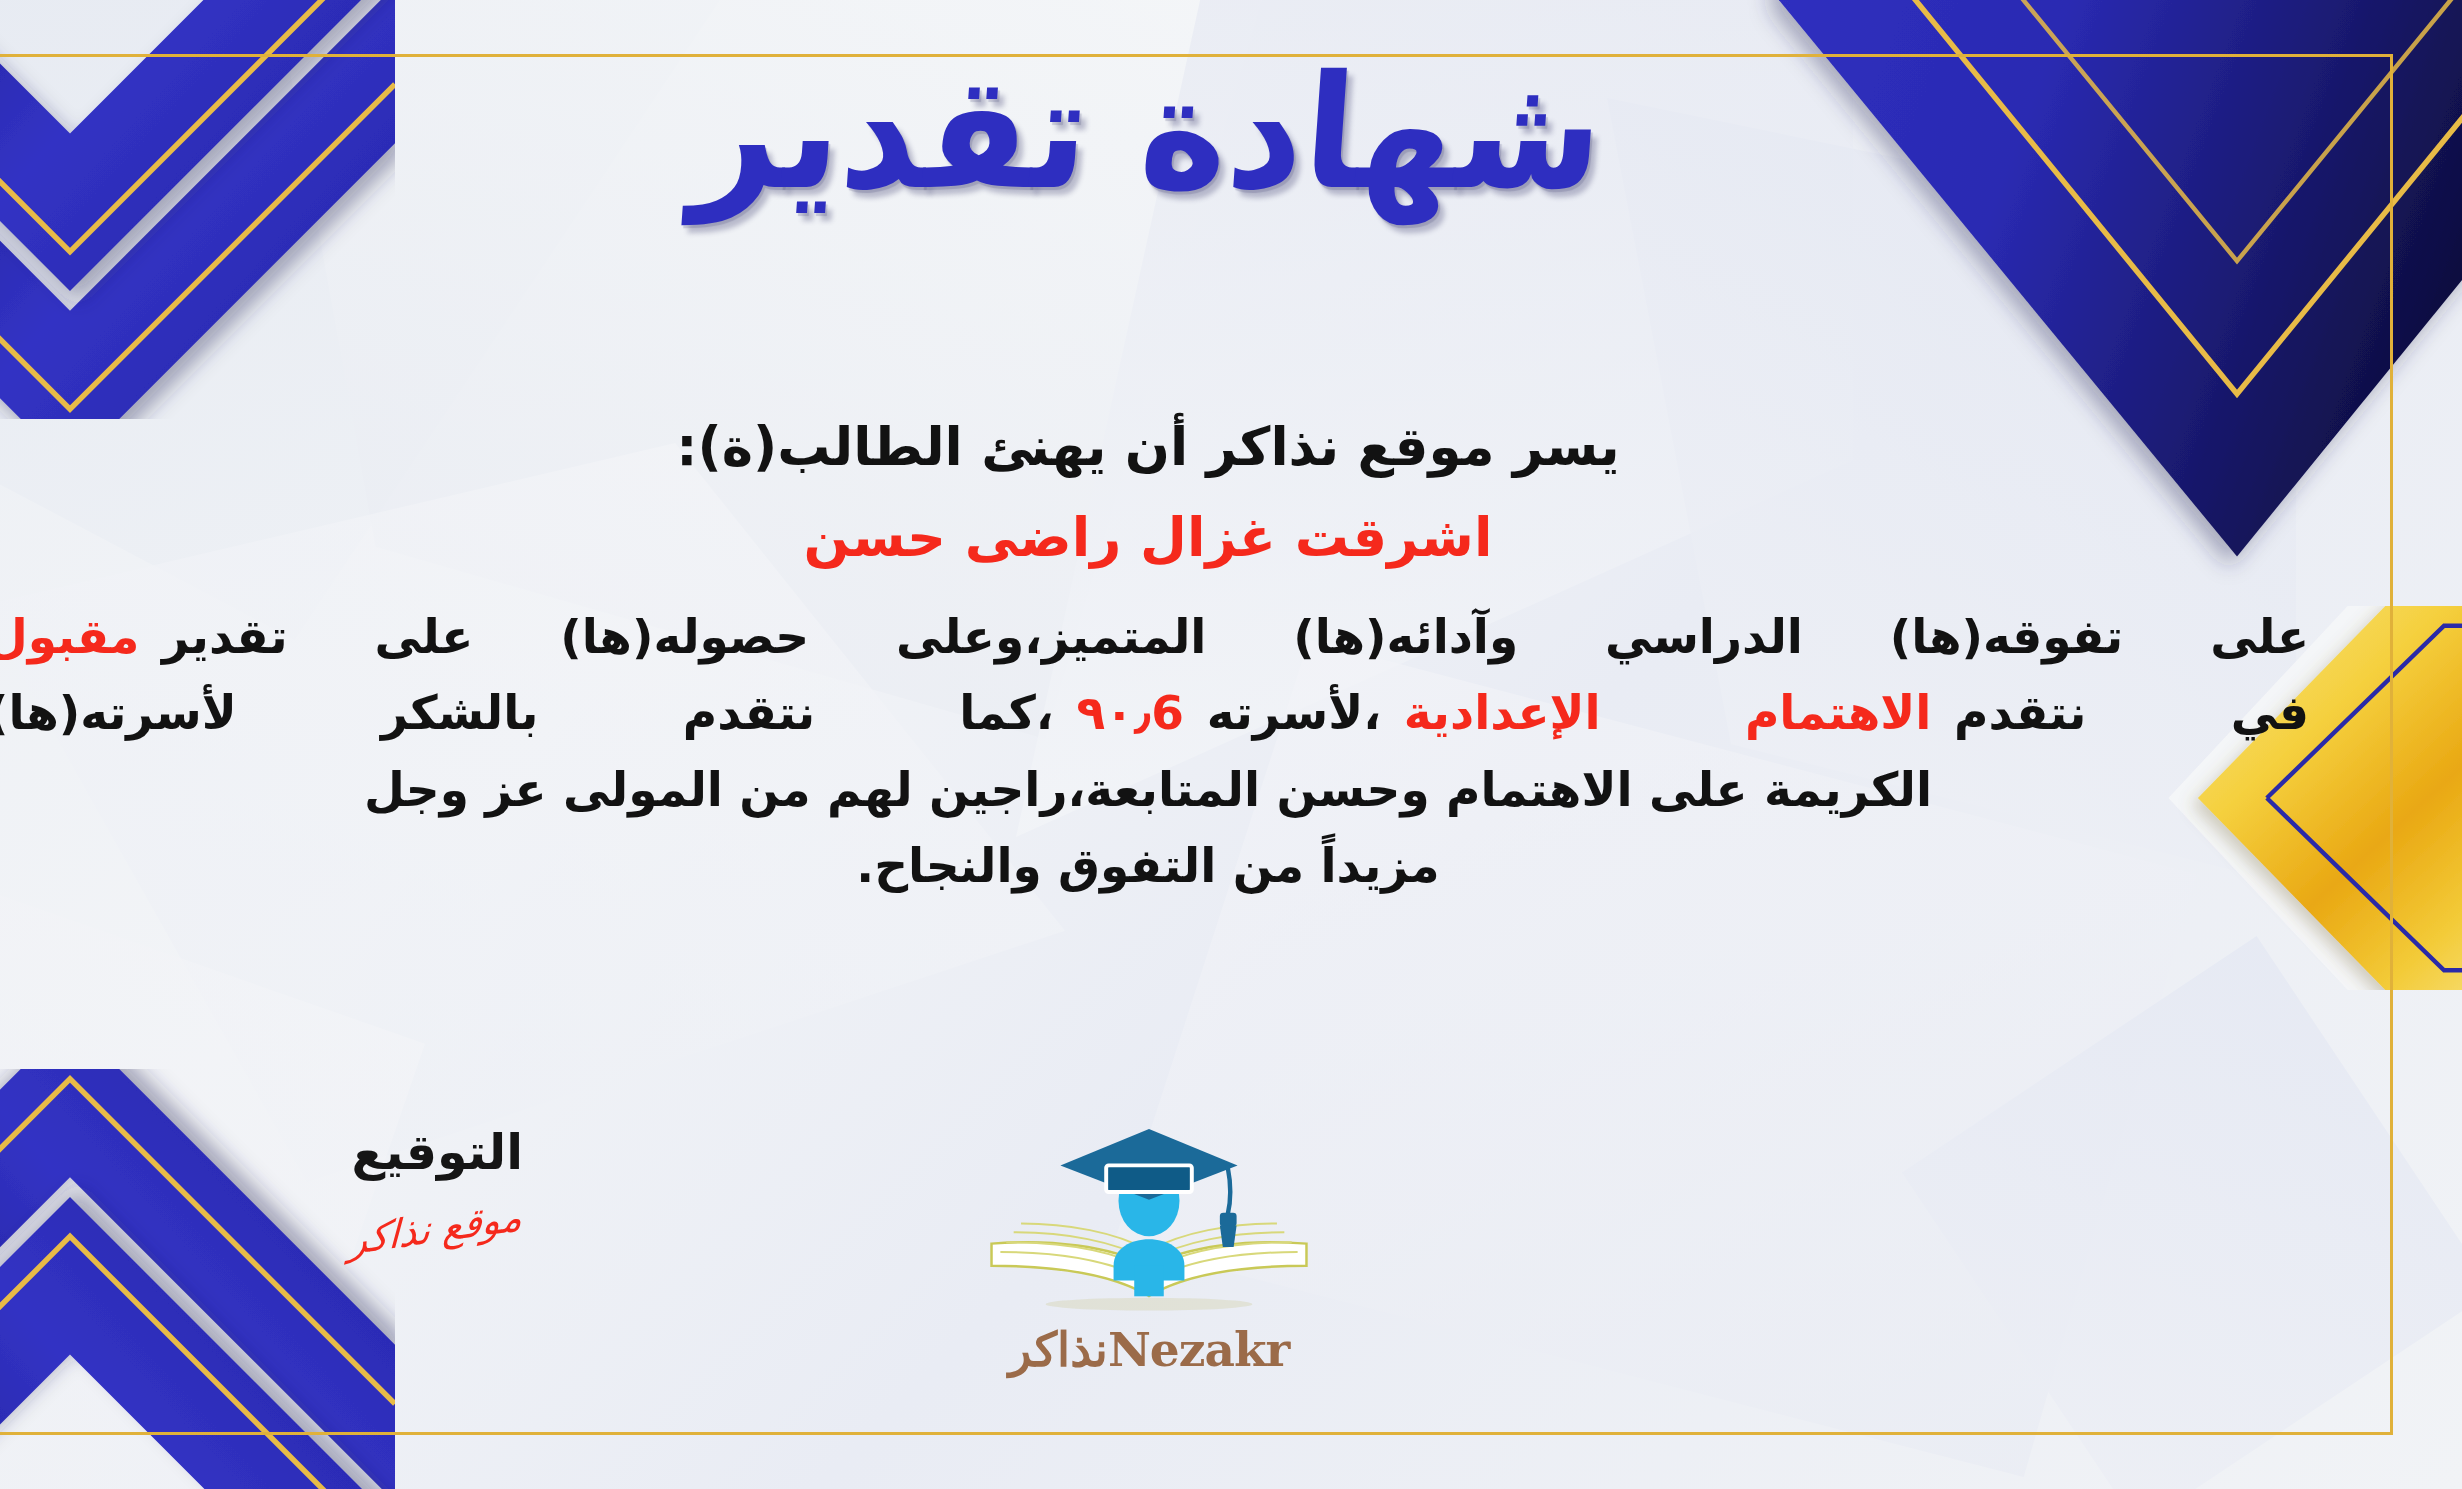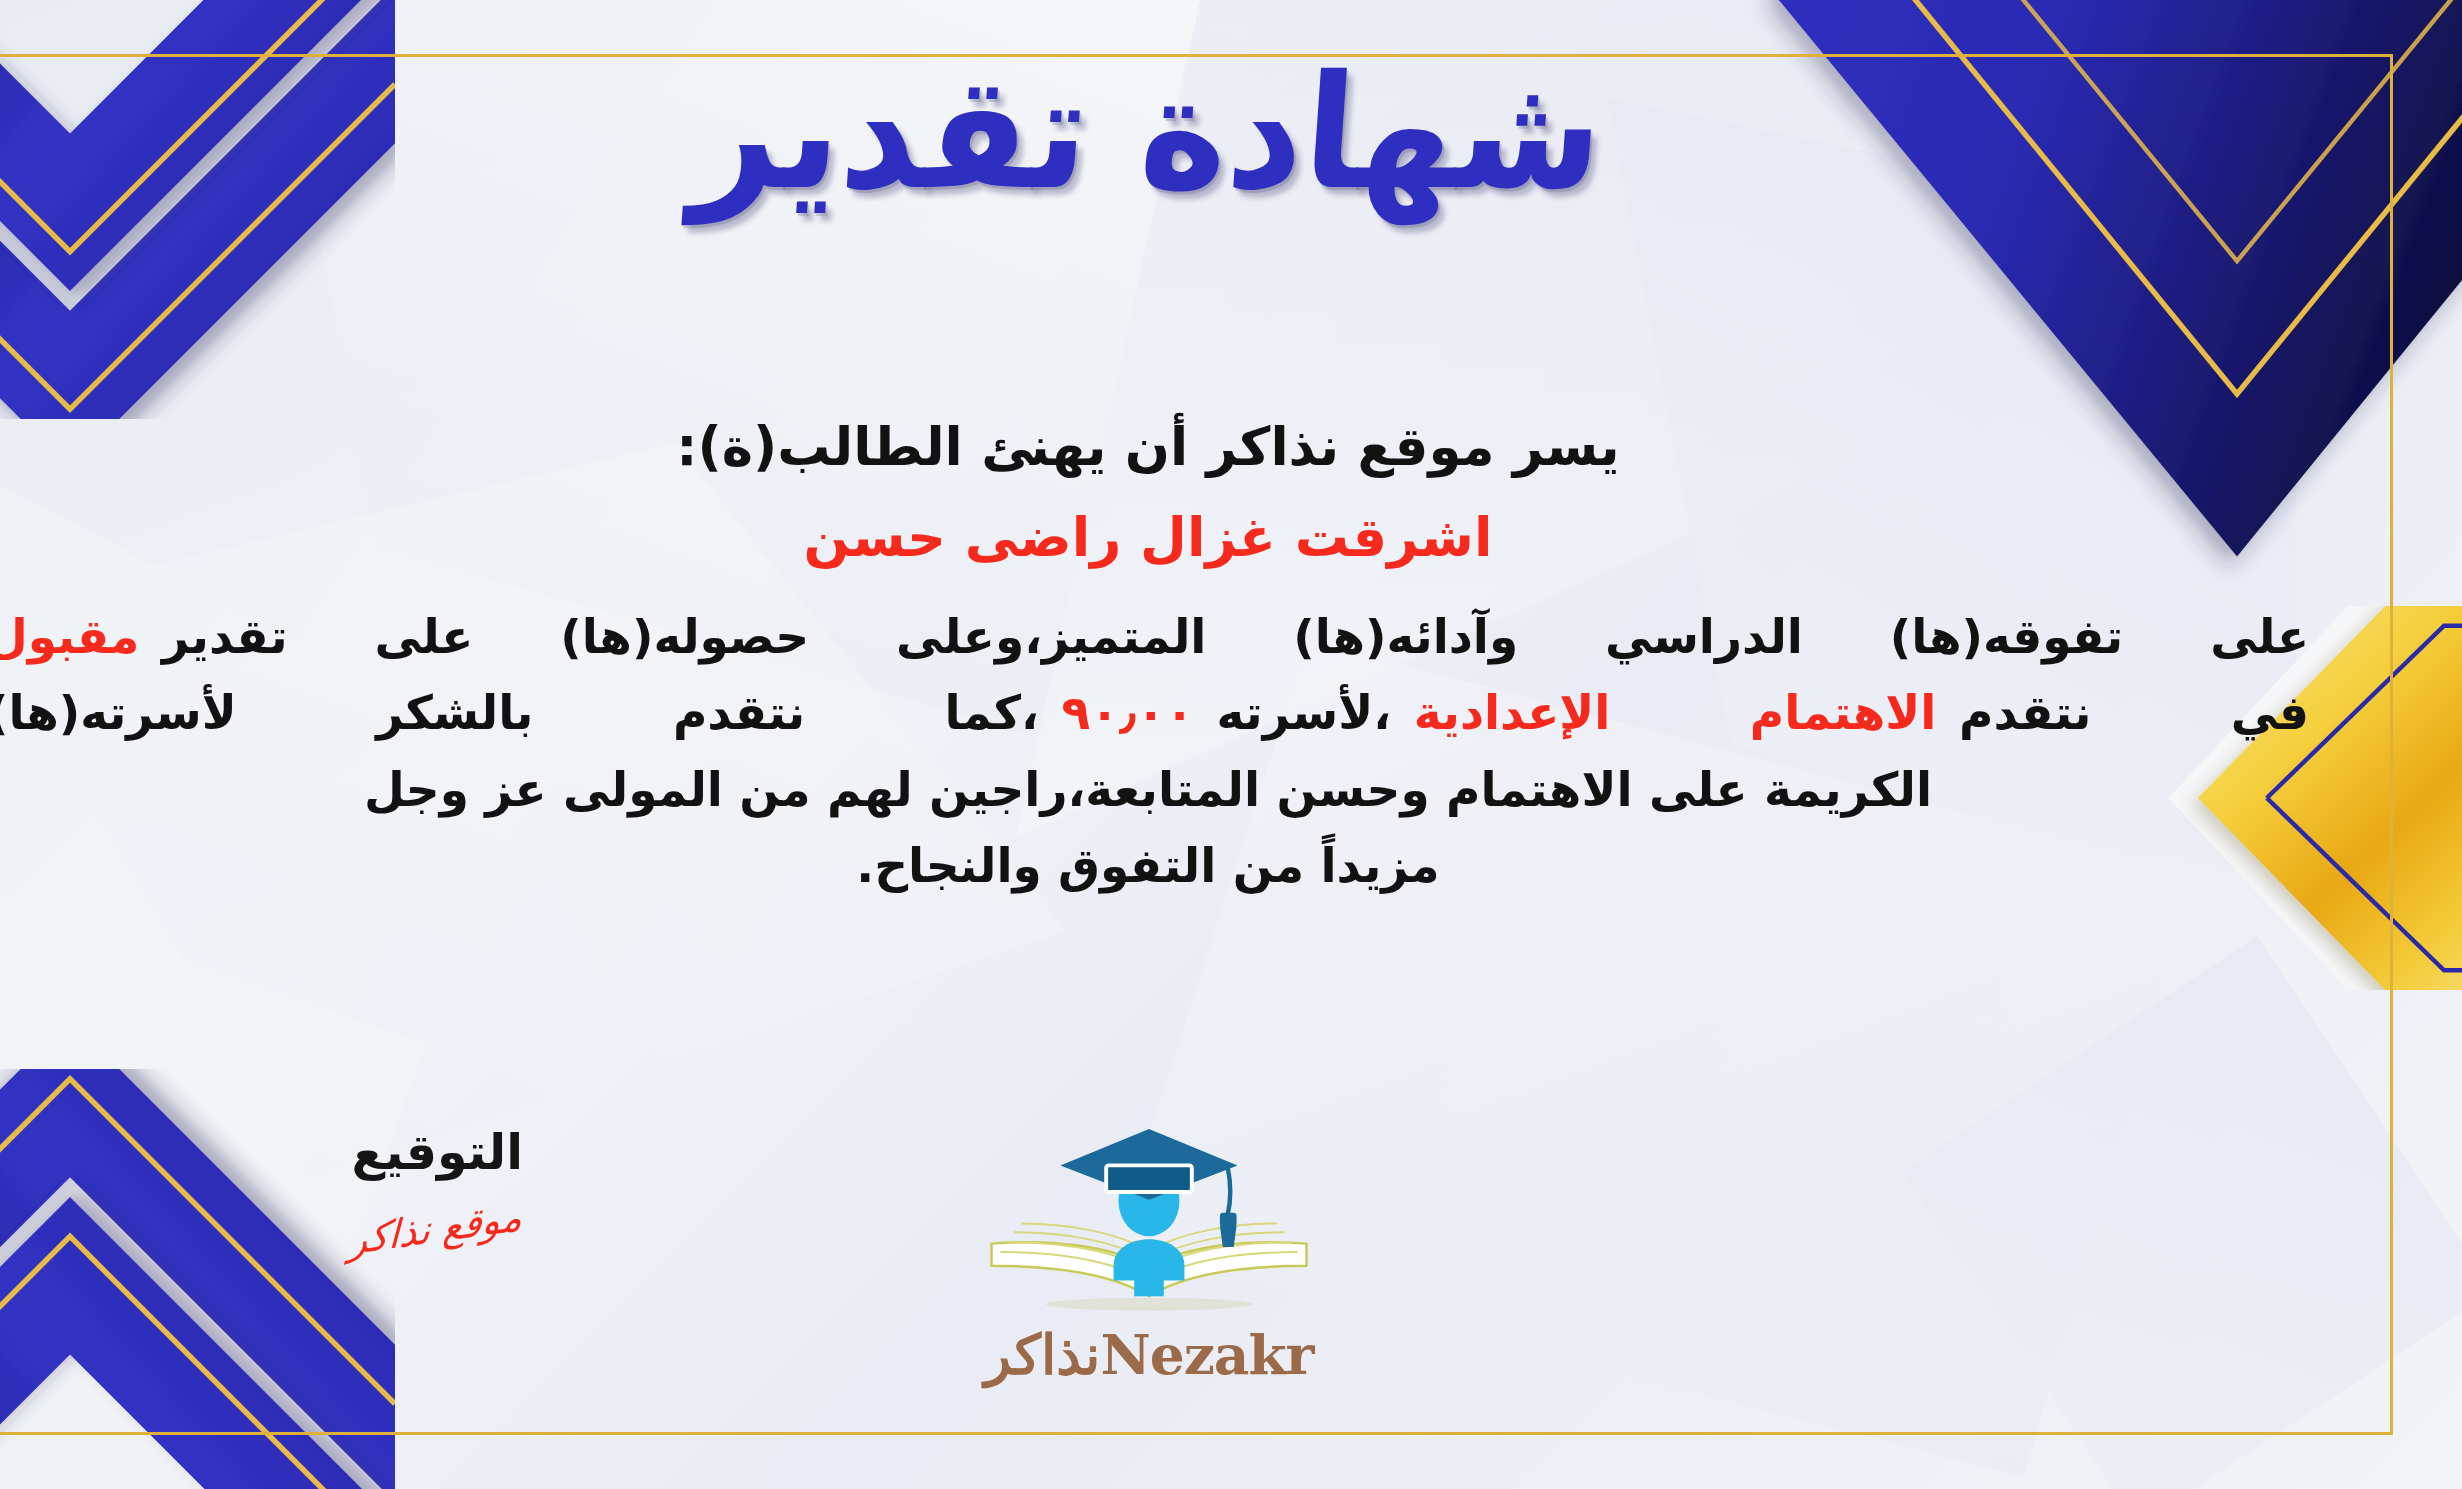--- a/index.html
+++ b/index.html
@@ -153,21 +153,21 @@
 
   .logo-block{
     position:absolute;
     left:1128px; top:-9.8px;
     width:374px;
     text-align:center;
   }
   .logo-art{width:374px;height:207px;display:block;}
   .logo-word{
     margin-top:-3px;
-    font-size:55px;
+    font-size:47px;
     font-weight:700;
     color:#9b6b49;
     letter-spacing:-1px;
     font-family:"DejaVu Serif","Liberation Serif",serif;
     white-space:nowrap;
   }
   .logo-word .lat{font-family:"DejaVu Serif","Liberation Serif",serif;}
 </style>
 </head>
 <body>
@@ -272,21 +272,21 @@
   <div class="body">
 
     <p class="lead">يسر موقع نذاكر أن يهنئ الطالب(ة):</p>
 
     <p class="student">اشرقت غزال راضى حسن</p>
 
     <div class="para">
 
       <span class="line l1"><span>على تفوقه(ها) الدراسي وآدائه(ها) المتميز،وعلى حصوله(ها) على تقدير</span><span class="gap"></span><span class="hl">مقبول</span></span>
 
-      <span class="line l2"><span>في نتقدم</span><span class="gap"></span><span class="hl">الاهتمام الإعدادية</span><span class="gap"></span><span>،لأسرته</span><span class="gap"></span><span class="hl">٩٠٫٠٠</span><span class="gap"></span><span>،كما نتقدم بالشكر لأسرته(ها)</span></span>
+      <span class="line l2"><span>في نتقدم</span><span class="gap"></span><span class="hl">الاهتمام الإعدادية</span><span class="gap"></span><span>،لأسرته</span><span class="gap"></span><span class="hl">٩٠٫6</span><span class="gap"></span><span>،كما نتقدم بالشكر لأسرته(ها)</span></span>
 
       <span class="line l3">الكريمة على الاهتمام وحسن المتابعة،راجين لهم من المولى عز وجل</span>
 
       <span class="line l4">مزيداً من التفوق والنجاح.</span>
 
     </div>
   </div>
 
   <div class="footer">
 

